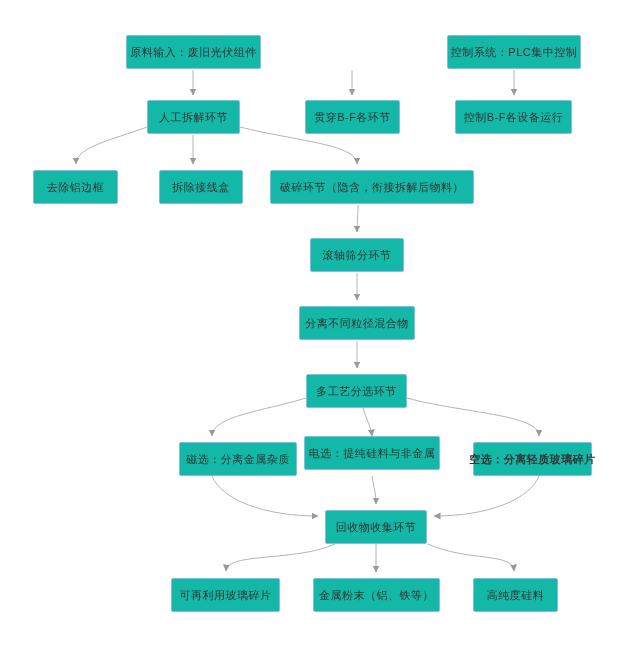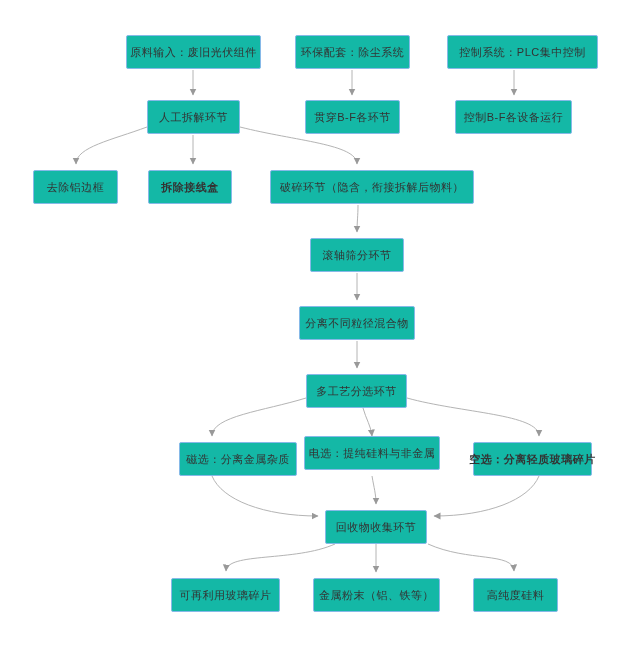--- a/index.html
+++ b/index.html
@@ -72,29 +72,28 @@
       <path d="M372,476 C374,488 376,494 376,504" marker-end="url(#ah)"></path>
       <path d="M539,476 C529,500 488,516 434,516" marker-end="url(#ah)"></path>
 
       <path d="M335,544 C295,562 227,552 226,571" marker-end="url(#ah)"></path>
       <path d="M376,544 L376,572" marker-end="url(#ah)"></path>
       <path d="M428,544 C468,562 513,552 514,571" marker-end="url(#ah)"></path>
     </g>
   </svg>
 
   <div class="node" style="left:126px; top:35px; width:135px; height:34px;">原料输入：废旧光伏组件</div>
-  <div class="node" style="left:295px; top:35px; width:115px; height:34px;">环保配套：除尘系统</div>
-  <div class="node" style="left:447px; top:35px; width:151px; height:34px;">控制系统：PLC集中控制</div>
+  <div class="node" style="left:447px; top:35px; width:134px; height:34px;">控制系统：PLC集中控制</div>
 
   <div class="node" style="left:147px; top:100px; width:93px; height:34px;text-align:right;">人工拆解环节</div>
   <div class="node" style="left:305px; top:100px; width:95px; height:34px;">贯穿B-F各环节</div>
   <div class="node" style="left:33px; top:170px; width:85px; height:34px;">去除铝边框</div>
 
   <div class="node" style="left:455px; top:100px; width:117px; height:34px;">控制B-F各设备运行</div>
-  <div class="node" style="left:148px; top:170px; width:84px; height:34px;font-weight:bold;">拆除接线盒</div>
+  <div class="node" style="left:159px; top:170px; width:84px; height:34px;">拆除接线盒</div>
   <div class="node" style="left:270px; top:170px; width:204px; height:34px;">破碎环节（隐含，衔接拆解后物料）</div>
 
   <div class="node" style="left:310px; top:238px; width:94px; height:34px;">滚轴筛分环节</div>
   <div class="node" style="left:299px; top:306px; width:116px; height:34px;">分离不同粒径混合物</div>
   <div class="node" style="left:306px; top:374px; width:101px; height:34px;">多工艺分选环节</div>
 
   <div class="node" style="left:153px; top:442px; width:118px; height:34px;margin-left:26px;">磁选：分离金属杂质</div>
   <div class="node" style="left:304px; top:436px; width:136px; height:34px;">电选：提纯硅料与非金属</div>
   <div class="node" style="left:473px; top:442px; width:119px; height:34px;font-weight:bold;">空选：分离轻质玻璃碎片</div>
 

